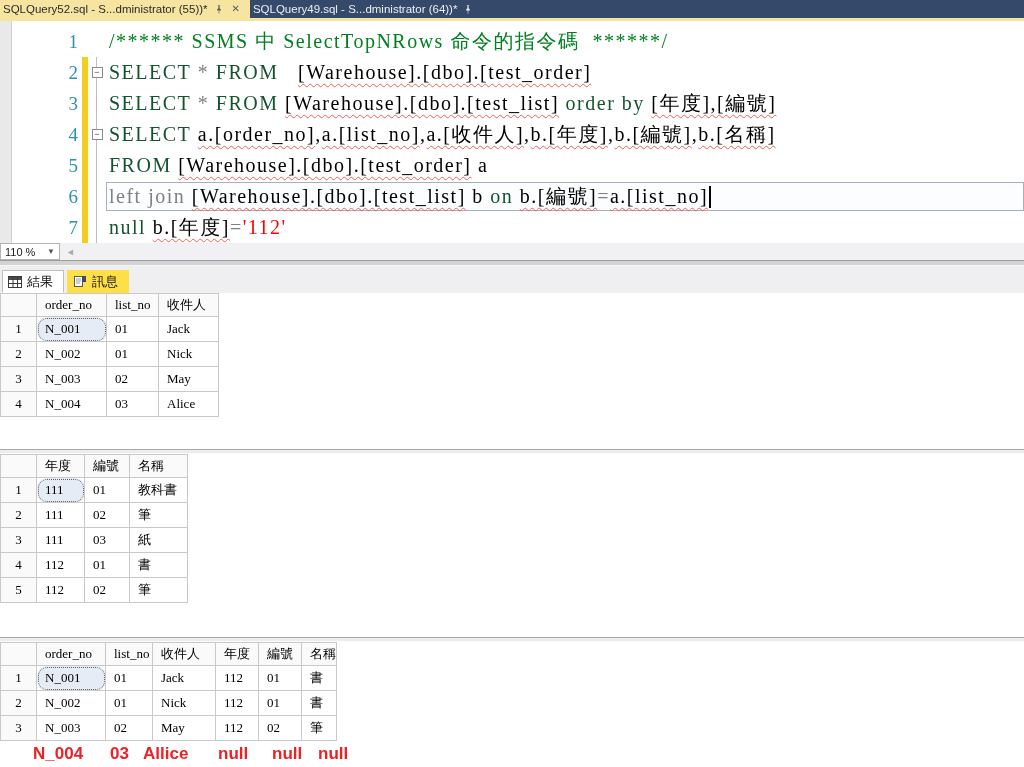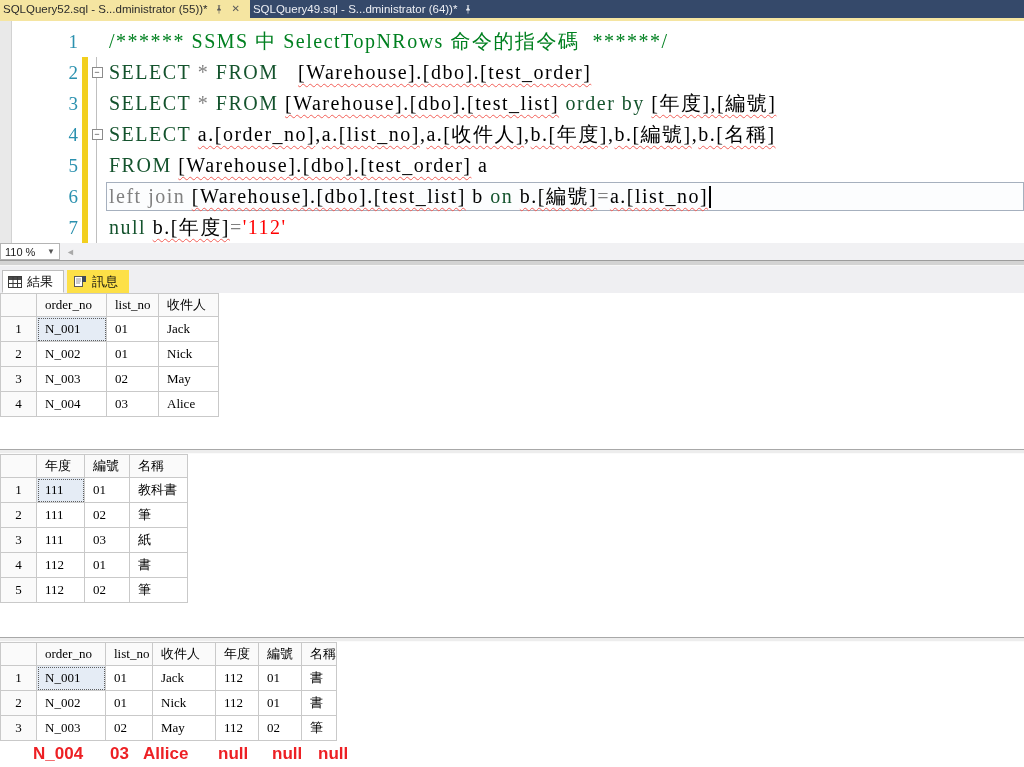--- a/index.html
+++ b/index.html
@@ -72,21 +72,21 @@
   
   .results { height:474px; background:#fff; overflow:hidden; position:relative; }
   table.grid { border-collapse:collapse; table-layout:fixed;
                font-family:"Liberation Serif", serif; font-size:13px; color:#000;padding-left:28px; }
   table.grid th, table.grid td { border:1px solid #C9C9C9; padding:0 0 0 8px;
     text-align:left; font-weight:normal; overflow:hidden; white-space:nowrap; }
   table.grid thead th { height:23px; background:#FAFAFA; }
   table.grid tbody th, table.grid tbody td { height:25px; }
   table.grid tbody th { background:#FAFAFA; text-align:center; padding:0; }
   table.grid .corner { background:#FAFAFA; }
-  td.selcell { background:#E5ECF5; outline:1px dotted #5F5F5F; outline-offset:-2px; }
+  td.selcell { background:#E5ECF5; outline:1px dotted #5F5F5F; outline-offset:-2px;border-radius:10px; }
 
   .grid-splitter { height:5px; background:#EDEDED;
     border-top:1px solid #A8A8A8; border-bottom:1px solid #FBFBFB; }
   .grid-splitter.s1 { margin-top:32px; }
   .grid-splitter.s2 { margin-top:34px; }
 
   
   .annotation { position:relative; height:26px; margin-top:1px;
     font-family:"Liberation Sans", sans-serif; font-size:17px; font-weight:600; }
   .annotation span { position:absolute; top:2px; }

